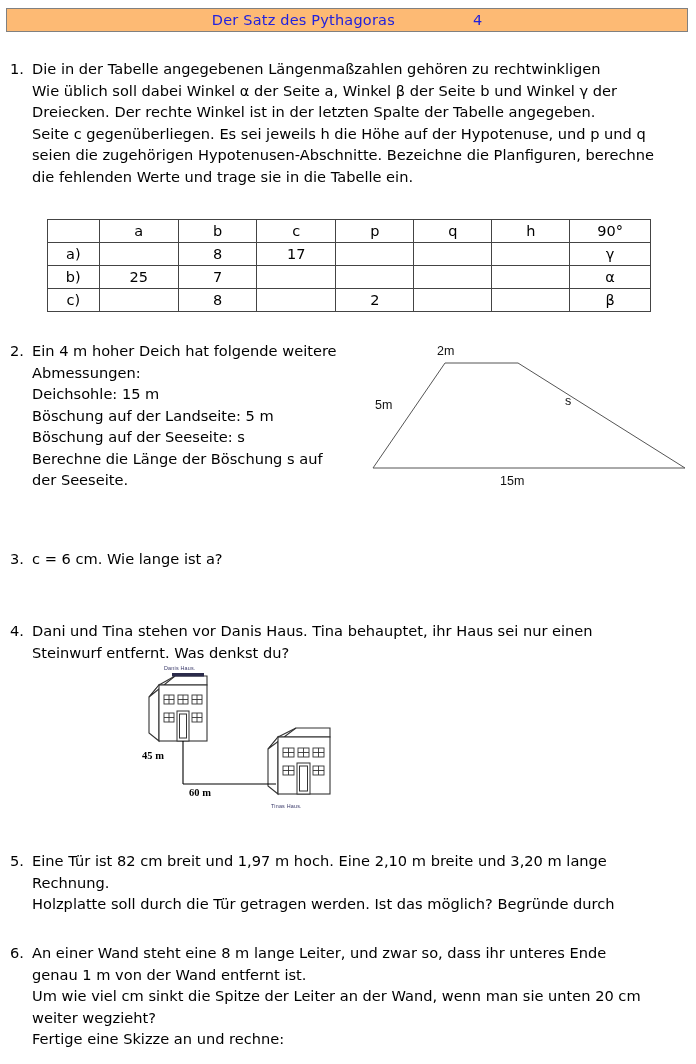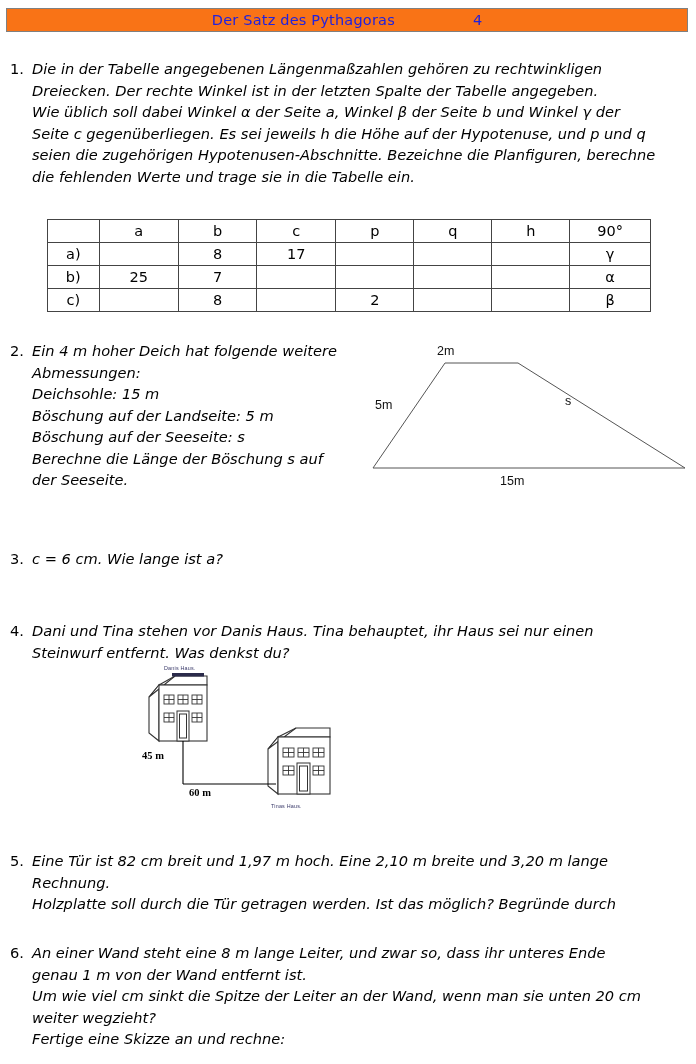--- a/index.html
+++ b/index.html
@@ -18,21 +18,21 @@
 
   
   .header-box {
     position: absolute;
     left: 6px;
     top: 8px;
     width: 682px;
     height: 24px;
     border: 1px solid #808080;
     box-sizing: border-box;
-    background: #f97316;
+    background: #fdba74;
   }
   .header-inner {
     position: absolute;
     left: 0; top: 0;
     width: 100%; height: 100%;
     display: flex;
     align-items: center;
     justify-content: center;
   }
   .header-title {
@@ -60,21 +60,20 @@
   .qnum {
     position: absolute;
     left: 0;
     top: 0;
     width: 22px;
     text-align: left;
     font-size: 14.6px;
   }
   .qbody {
     margin-left: 22px;
-    font-style: italic;
   }
   .qline { white-space: nowrap; }
 
   
   .pyth-table {
     position: absolute;
     left: 47px;
     top: 219px;
     width: 604px;
     border-collapse: collapse;
@@ -142,22 +141,22 @@
   <div class="header-inner">
     <span class="header-title">Der Satz des Pythagoras</span>
     <span class="header-pagenum">4</span>
   </div>
 </div>
 
 <div class="qblock" id="ex1" style="left:10px; top:58px; width:660px;">
   <span class="qnum">1.</span>
   <div class="qbody">
     <div class="qline">Die in der Tabelle angegebenen Längenmaßzahlen gehören zu rechtwinkligen</div>
+    <div class="qline">Wie üblich soll dabei Winkel α der Seite a, Winkel β der Seite b und Winkel γ der</div>
     <div class="qline">Dreiecken. Der rechte Winkel ist in der letzten Spalte der Tabelle angegeben.</div>
-    <div class="qline">Wie üblich soll dabei Winkel α der Seite a, Winkel β der Seite b und Winkel γ der</div>
     <div class="qline">Seite c gegenüberliegen. Es sei jeweils h die Höhe auf der Hypotenuse, und p und q</div>
     <div class="qline">seien die zugehörigen Hypotenusen-Abschnitte. Bezeichne die Planfiguren, berechne</div>
     <div class="qline">die fehlenden Werte und trage sie in die Tabelle ein.</div>
   </div>
 </div>
 
 <table class="pyth-table">
   <tbody>
     <tr>
       <td class="col-label"></td>

